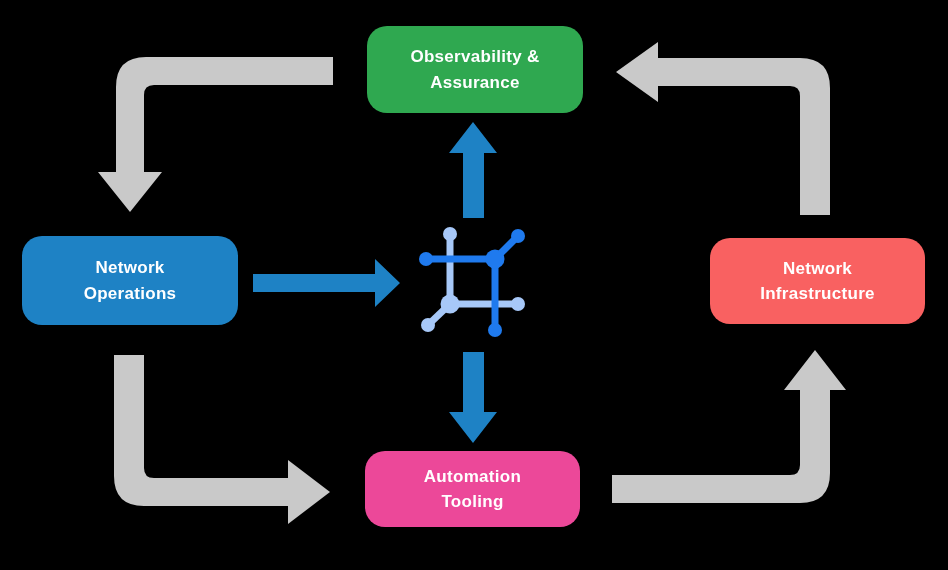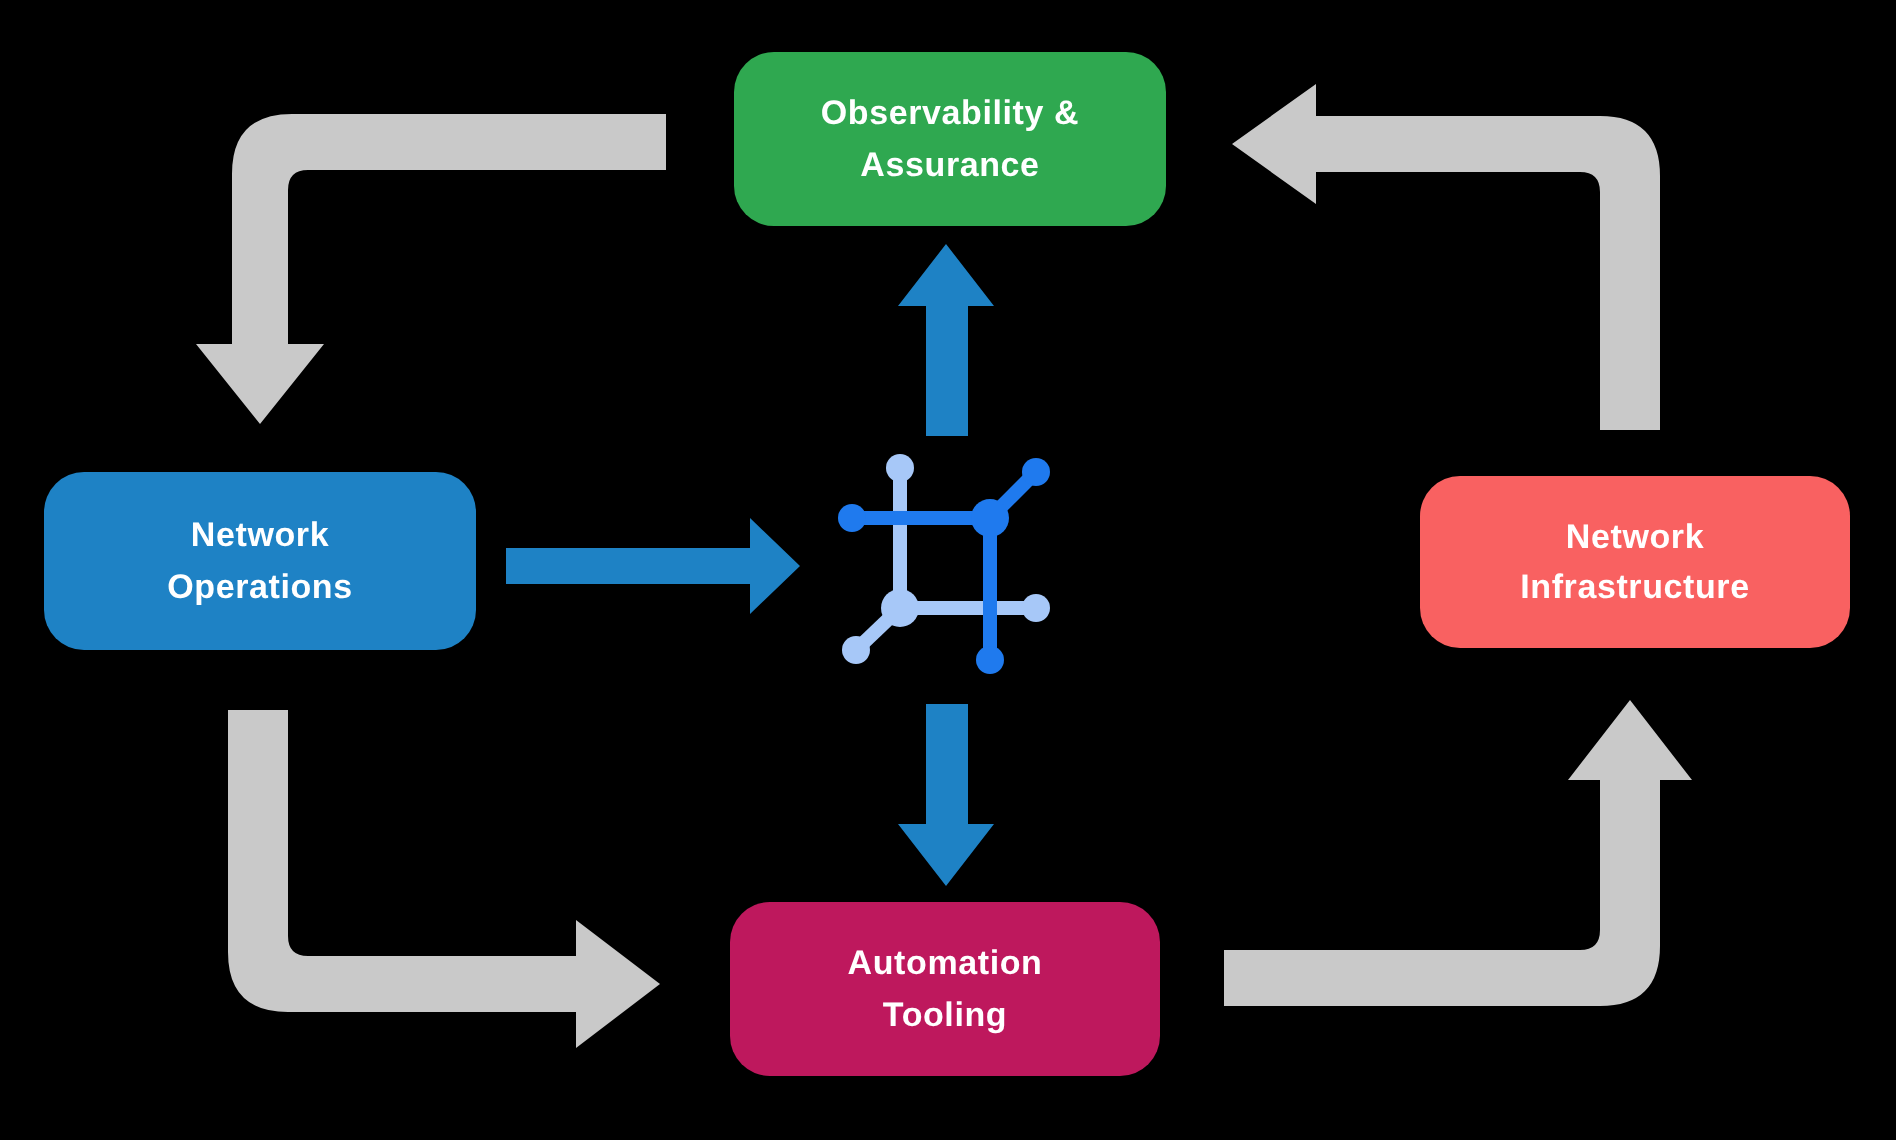--- a/index.html
+++ b/index.html
@@ -36,21 +36,21 @@
     color: #ffffff;
     font-size: 17px;
     font-weight: 600;
     line-height: 1.5;
     letter-spacing: 0.3px;
     white-space: pre-line;
   }
   .node-observability { left: 367px; top: 26px;  width: 216px; height: 87px; background: #2FA850; }
   .node-operations    { left: 22px;  top: 236px; width: 216px; height: 89px; background: #1E82C5; }
   .node-infrastructure{ left: 710px; top: 238px; width: 215px; height: 86px; background: #F96161; }
-  .node-automation    { left: 365px; top: 451px; width: 215px; height: 87px; background: #be185d; }
+  .node-automation    { left: 365px; top: 451px; width: 215px; height: 76px; background: #ec4899; }
 
   .cycle-arrow { fill: #C9C9C9; }
   .flow-arrow  { fill: #1E82C5; }
   .icon-dark-line  { stroke: #1F7AEE; stroke-width: 7; fill: none; }
   .icon-light-line { stroke: #A7C8F8; stroke-width: 7; fill: none; }
   .icon-dark-dot  { fill: #1F7AEE; }
   .icon-light-dot { fill: #A7C8F8; }
 </style>
 </head>
 <body>

